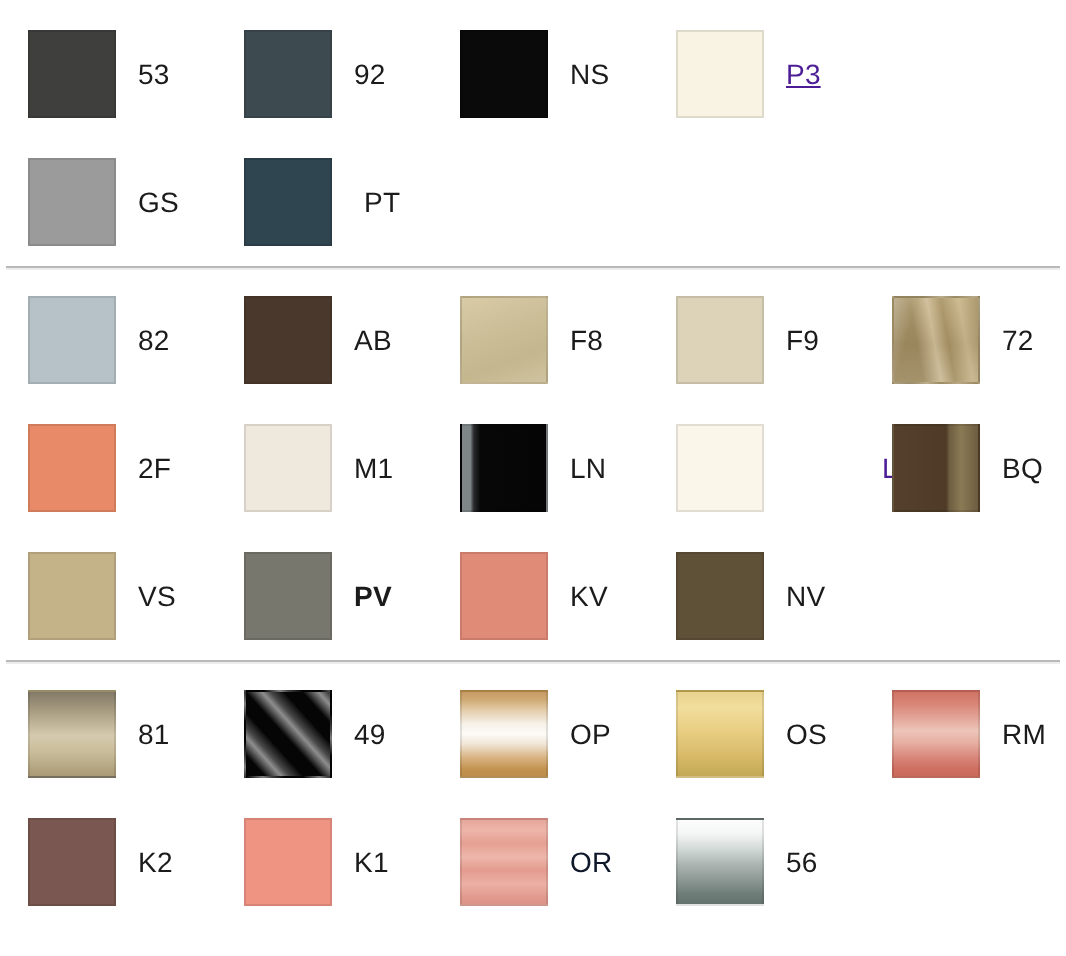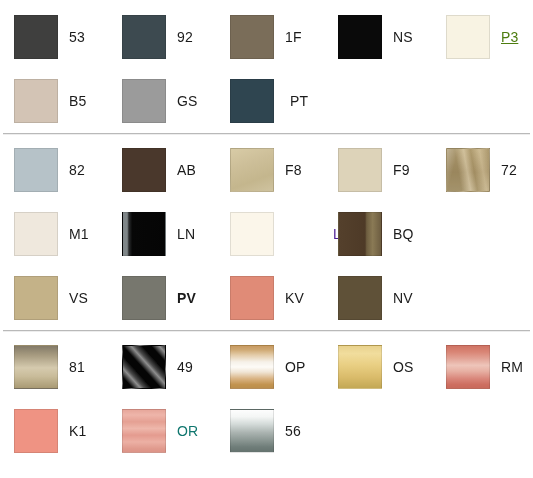--- a/index.html
+++ b/index.html
@@ -79,37 +79,29 @@
       <div class="swatch-row">
         <div class="swatch-cell">
           <div class="swatch-chip" style="background:#3f3f3e;"></div>
           <span class="swatch-label" style="color: rgb(27, 27, 27);">53</span>
         </div>
         <div class="swatch-cell">
           <div class="swatch-chip" style="background:#3d4a50;"></div>
           <span class="swatch-label" style="color: rgb(27, 27, 27);">92</span>
         </div>
         <div class="swatch-cell">
-          <div class="swatch-chip" style="background:#7a6d59;"></div>
-          <span class="swatch-label" style="color: rgb(27, 27, 27);">1F</span>
-        </div>
-        <div class="swatch-cell">
           <div class="swatch-chip" style="background:#0a0a0a;"></div>
           <span class="swatch-label" style="color: rgb(27, 27, 27);">NS</span>
         </div>
         <div class="swatch-cell">
           <div class="swatch-chip" style="background:#f8f3e3;"></div>
-          <span class="swatch-label" style="color: #4d7c0f; text-decoration: underline;">P3</span>
-        </div>
-      </div>
-      <div class="swatch-row">
-        <div class="swatch-cell">
-          <div class="swatch-chip" style="background:#d3c4b5;"></div>
-          <span class="swatch-label" style="color: rgb(27, 27, 27);">B5</span>
-        </div>
+          <span class="swatch-label" style="color: #4c1d95; text-decoration: underline;">P3</span>
+        </div>
+      </div>
+      <div class="swatch-row">
         <div class="swatch-cell">
           <div class="swatch-chip" style="background:#9b9b9b;"></div>
           <span class="swatch-label" style="color: rgb(27, 27, 27);">GS</span>
         </div>
         <div class="swatch-cell">
           <div class="swatch-chip" style="background:#2f4550;"></div>
           <span class="swatch-label" style="color: rgb(27, 27, 27); padding-left: 16px;">PT</span>
         </div>
         <div class="swatch-cell empty">
           <div class="swatch-chip" style="background:transparent;border:0;"></div>
@@ -136,20 +128,24 @@
           <div class="swatch-chip" style="background:#ddd3b9;"></div>
           <span class="swatch-label" style="color: rgb(27, 27, 27);">F9</span>
         </div>
         <div class="swatch-cell">
           <div class="swatch-chip" style="background:#b9a271;background-image:linear-gradient(105deg, rgba(255,255,255,0.28) 0%, rgba(255,255,255,0) 22%),linear-gradient(80deg, rgba(0,0,0,0.14) 30%, rgba(255,255,255,0.25) 48%, rgba(0,0,0,0.10) 62%, rgba(255,255,255,0.18) 80%, rgba(0,0,0,0.12) 100%),linear-gradient(180deg,#c3ad7c 0%,#b39c6c 55%,#bfab7d 100%);"></div>
           <span class="swatch-label" style="color: rgb(27, 27, 27);">72</span>
         </div>
       </div>
       <div class="swatch-row">
         <div class="swatch-cell">
+          <div class="swatch-chip" style="background:#e88a67;"></div>
+          <span class="swatch-label" style="color: rgb(27, 27, 27);">2F</span>
+        </div>
+        <div class="swatch-cell">
           <div class="swatch-chip" style="background:#efe8dd;"></div>
           <span class="swatch-label" style="color: rgb(27, 27, 27);">M1</span>
         </div>
         <div class="swatch-cell">
           <div class="swatch-chip" style="background:linear-gradient(90deg,#7f8688 0%,#7f8688 10%,#2a2c2d 14%,#070707 22%,#050505 100%);"></div>
           <span class="swatch-label" style="color: rgb(27, 27, 27);">LN</span>
         </div>
         <div class="swatch-cell">
           <div class="swatch-chip" style="background:#fbf6ea;"></div>
           <span class="swatch-label" style="color: #4c1d95; margin-left: 48px;">LP</span>
@@ -201,26 +197,30 @@
           <div class="swatch-chip" style="background:linear-gradient(180deg,#e8d28e 0%,#f1dd9d 18%,#e9cf83 45%,#d9bb6a 75%,#c3a855 100%);"></div>
           <span class="swatch-label" style="color: rgb(27, 27, 27);">OS</span>
         </div>
         <div class="swatch-cell">
           <div class="swatch-chip" style="background:linear-gradient(180deg,#cf7465 0%,#d98575 14%,#e2a396 30%,#eec5ba 46%,#e7b0a3 60%,#d9867a 78%,#cd6e60 92%,#c96a5c 100%);"></div>
           <span class="swatch-label" style="color: rgb(27, 27, 27);">RM</span>
         </div>
       </div>
       <div class="swatch-row">
         <div class="swatch-cell">
+          <div class="swatch-chip" style="background:#7a5750;"></div>
+          <span class="swatch-label" style="color: rgb(27, 27, 27);">K2</span>
+        </div>
+        <div class="swatch-cell">
           <div class="swatch-chip" style="background:#ef9383;"></div>
           <span class="swatch-label" style="color: rgb(27, 27, 27);">K1</span>
         </div>
         <div class="swatch-cell">
           <div class="swatch-chip" style="background:linear-gradient(180deg,#e7a79b 0%,#eeb5aa 12%,#e5a093 28%,#eeb7ab 44%,#e49b8f 60%,#ecb0a4 76%,#e09a8d 92%,#dd9488 100%);"></div>
-          <span class="swatch-label" style="color: #0f766e;">OR</span>
+          <span class="swatch-label" style="color: #0f172a;">OR</span>
         </div>
         <div class="swatch-cell">
           <div class="swatch-chip" style="background:linear-gradient(180deg,#fdfdfd 0%,#f4f6f5 16%,#d3dad8 34%,#aab3b0 54%,#8b9793 72%,#6f7d79 88%,#65736f 100%);"></div>
           <span class="swatch-label" style="color: rgb(27, 27, 27);">56</span>
         </div>
         <div class="swatch-cell empty">
           <div class="swatch-chip" style="background:transparent;border:0;"></div>
           <span class="swatch-label" style="color: rgb(27, 27, 27);"></span>
         </div>
       </div>

